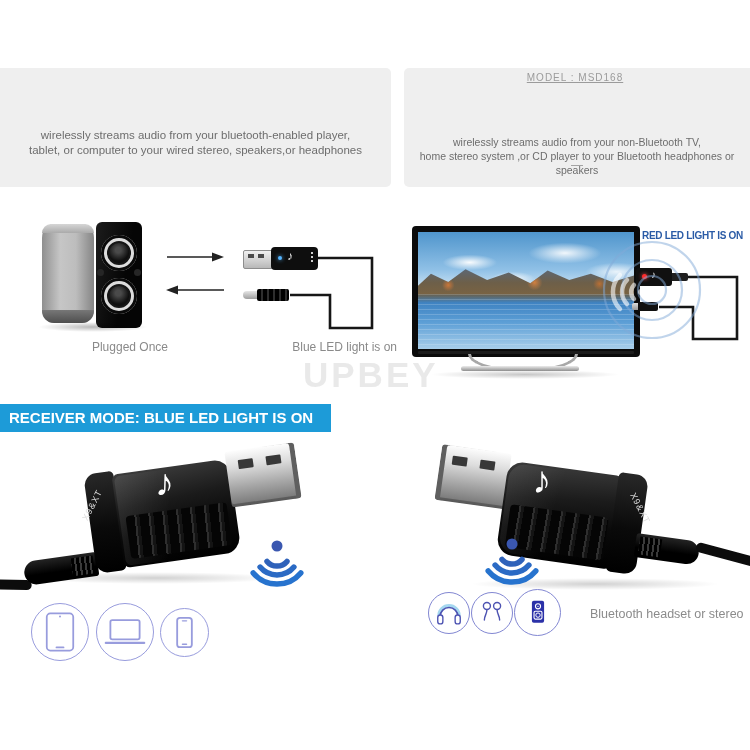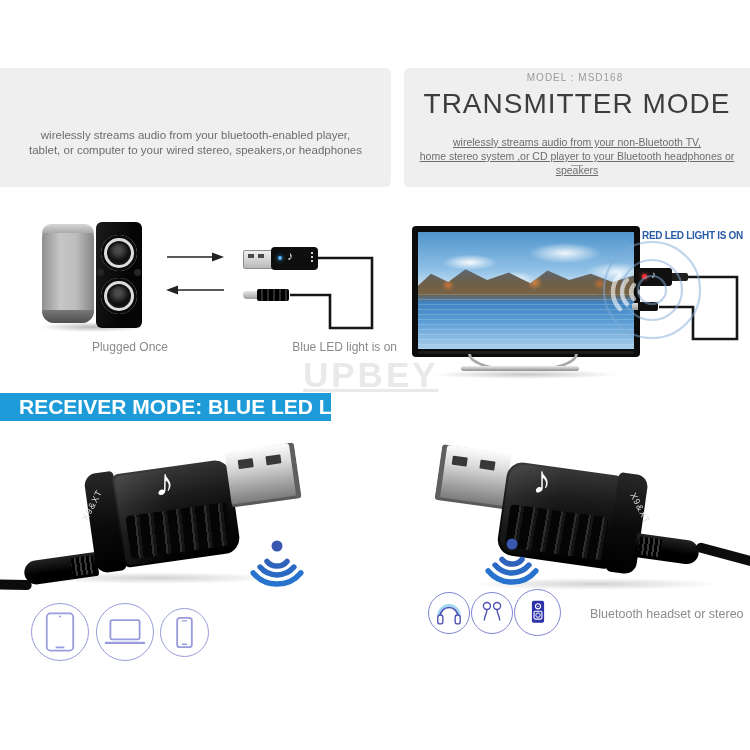--- a/index.html
+++ b/index.html
@@ -6,32 +6,32 @@
   #stage{position:relative;width:750px;height:750px;overflow:hidden;background:#fff;
          font-family:"Liberation Sans", sans-serif;}
   .abs{position:absolute;}
 
   
   .panel{background:#efefef;border-radius:5px;top:68px;height:119px;}
   .panel-rx{left:0;width:391px;border-radius:0 5px 5px 0;}
   .panel-tx{left:404px;width:346px;border-radius:5px 0 0 5px;}
 
   .model-label{left:404px;top:72px;width:342px;text-align:center;font-size:10px;
-               letter-spacing:1px;color:#9b9b9b;}
+               letter-spacing:1px;color:#9b9b9b;text-decoration:underline;}
   .mode-title{text-align:center;color:#3d3d3d;font-weight:400;letter-spacing:1px;}
   .rx-title{left:0;top:84px;width:391px;font-size:31px;}
   .tx-title{left:404px;top:88px;width:346px;font-size:28px;}
   .mode-desc{text-align:center;color:#6d6d6d;}
   .rx-desc{left:0;top:128px;width:391px;font-size:11.5px;line-height:15px;}
-  .tx-desc{left:404px;top:135px;width:346px;font-size:10.5px;line-height:14px;text-decoration:underline;}
+  .tx-desc{left:404px;top:135px;width:346px;font-size:10.5px;line-height:14px;}
   .tx-dash{left:404px;top:158px;width:346px;text-align:center;color:#999;font-size:12px;}
 
   
   .watermark{left:303px;top:355px;font-size:35px;font-weight:bold;letter-spacing:3px;
-             color:rgba(175,175,175,0.28);text-decoration:underline;}
+             color:rgba(175,175,175,0.28);}
 
   
   .spk-gray{left:42px;top:224px;width:52px;height:99px;border-radius:12px/14px;
     background:linear-gradient(90deg,#8f8f8f,#c6c6c6 35%,#bdbdbd 65%,#858585);}
   .spk-gray::before{content:"";position:absolute;left:0;right:0;top:0;height:9px;
     border-radius:12px 12px 0 0;background:linear-gradient(#d6d6d6,#aaa);}
   .spk-gray::after{content:"";position:absolute;left:0;right:0;bottom:0;height:13px;
     border-radius:0 0 12px 12px;background:linear-gradient(#777,#4e4e4e);}
   .spk-black{left:96px;top:222px;width:46px;height:106px;border-radius:6px;
     background:linear-gradient(100deg,#1c1c1c,#050505 60%);}
@@ -100,21 +100,21 @@
   .tx-plug{left:672px;top:273px;width:16px;height:8px;background:#1f1f1f;border-radius:0 2px 2px 0;}
   .tx-jack2{left:637px;top:302px;width:21px;height:9px;background:#101010;border-radius:2px;}
   .tx-jack2::before{content:"";position:absolute;left:-5px;top:1px;width:6px;height:7px;
     background:linear-gradient(#ddd,#999);border-radius:2px 0 0 2px;}
 
   .led-label{left:610px;top:230px;width:102px;font-size:10px;font-weight:bold;color:#2a5ba6;
     letter-spacing:-0.3px;white-space:nowrap;padding-left:32px;}
 
   
   .banner{background:#1d9bd8;color:#fff;font-weight:bold;white-space:nowrap;}
-  .banner-rx{left:0;top:393px;width:331px;height:28px;line-height:28px;font-size:21px;padding-left:19px;box-sizing:border-box;}
+  .banner-rx{left:0;top:404px;width:331px;height:28px;line-height:28px;font-size:15px;padding-left:9px;box-sizing:border-box;}
   .banner-tx{left:383px;top:404px;width:287px;height:27px;line-height:27px;font-size:14.5px;text-align:center;}
 
   
   .dongle-wrap{width:345px;height:160px;}
   .dw-l{left:-8px;top:438px;transform:rotate(-8deg);}
   .dw-r{left:415px;top:442px;transform:rotate(8deg);}
   .d-cable{position:absolute;height:10px;background:#0c0c0c;border-radius:5px;}
   .dw-l .d-cable{left:-32px;top:118px;width:64px;transform:rotate(9deg);}
   .dw-r .d-cable{left:283px;top:92px;width:130px;transform:rotate(7deg);}
   .d-jack{position:absolute;background:linear-gradient(180deg,#242424,#000 60%);}
@@ -172,21 +172,20 @@
 <div id="stage">
 
   <div class="abs panel panel-rx"></div>
   <div class="abs panel panel-tx"></div>
 
   <div class="abs model-label">MODEL : MSD168</div>
   <div class="abs mode-desc rx-desc">
     <div>wirelessly streams audio from your bluetooth-enabled player,</div>
     <div>tablet, or computer to your wired stereo, speakers,or headphones</div>
   </div>
-  <div class="abs mode-title tx-title">TRANSMITTER MODE</div>
   <div class="abs mode-desc tx-desc">
     <div>wirelessly streams audio from your non-Bluetooth TV,</div>
     <div>home stereo system ,or CD player to your Bluetooth headphones or speakers</div>
   </div>
   <div class="abs tx-dash">—</div>
 
   <div class="abs watermark">UPBEY</div>
 
   <div class="abs spk-gray"></div>
   <div class="abs spk-black">

